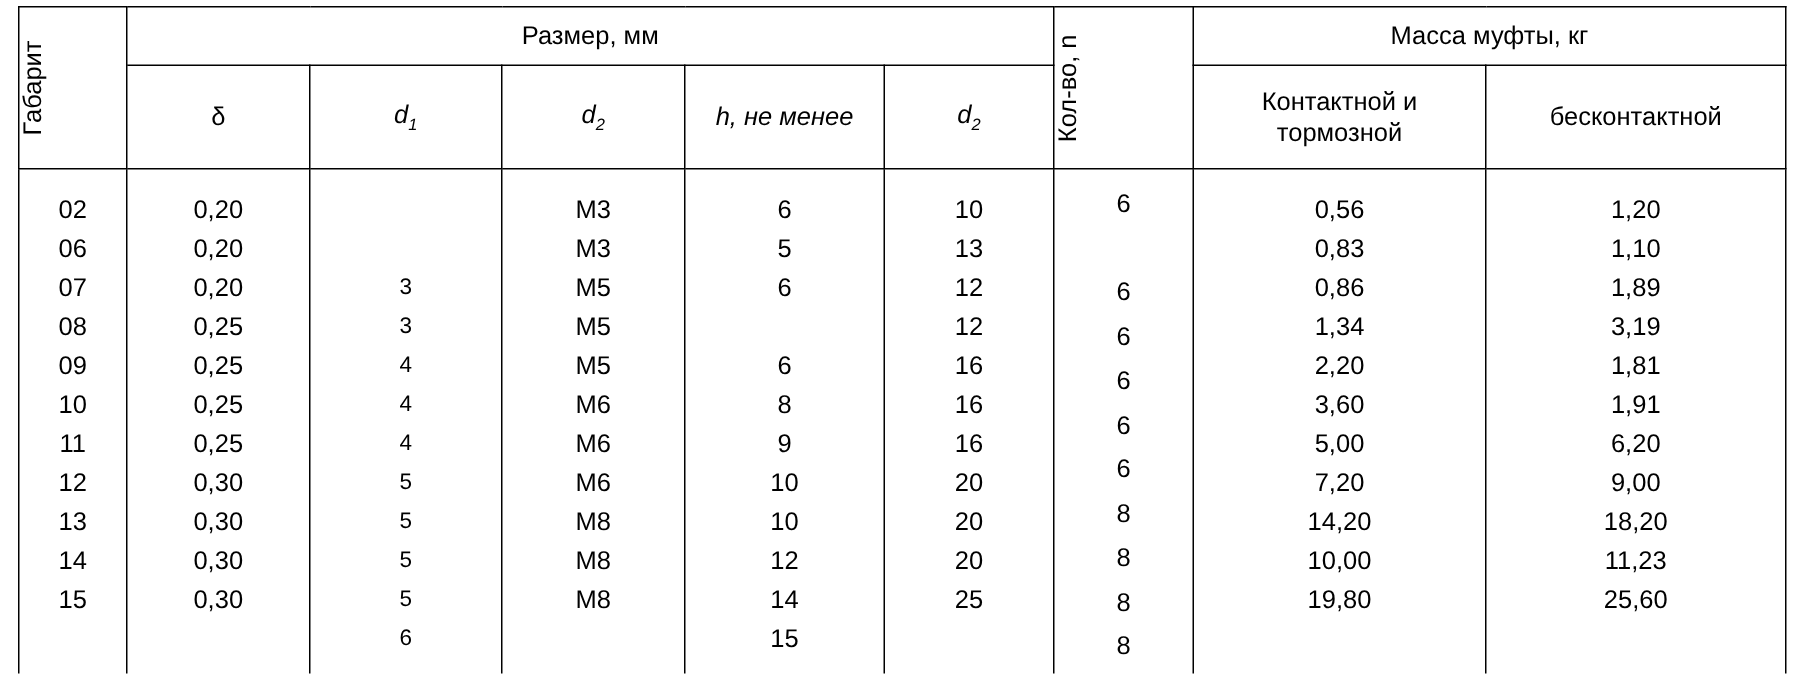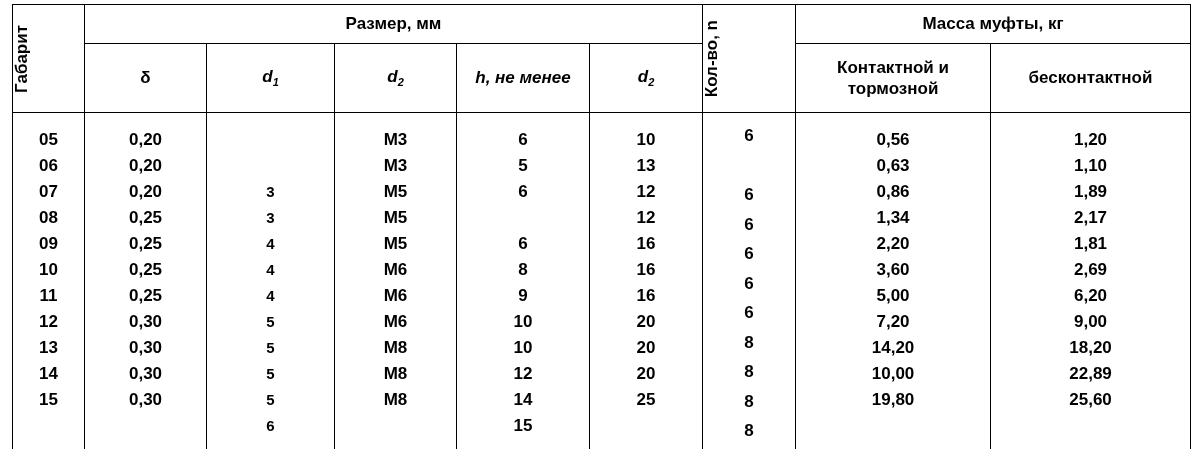--- a/index.html
+++ b/index.html
@@ -24,21 +24,21 @@
     border-collapse: collapse;
     table-layout: fixed;
     margin-left: 12px;
     margin-top: 4px;
     width: 1178px;
   }
   table.spec td, table.spec th {
     border: 1.6px solid #000000;
     text-align: center;
     vertical-align: middle;
-    font-weight: bold;
+    font-weight: normal;
     font-size: 17px;
     padding: 0;
   }
   .hdr-group {
     height: 38px;
     font-size: 17px;
   }
   .hdr-sub {
     height: 68px;
     font-size: 17px;
@@ -124,21 +124,21 @@
         <td class="hdr-sub">
           <span class="sub-italic">d</span><span class="sup">2</span>
         </td>
         <td class="hdr-sub two-line" style="white-space:pre-line">Контактной и
 тормозной</td>
         <td class="hdr-sub">бесконтактной</td>
       </tr>
       <tr>
         <td class="body-cell">
           <div class="col-list c-gab">
-              <span>05</span>
+              <span>02</span>
               <span>06</span>
               <span>07</span>
               <span>08</span>
               <span>09</span>
               <span>10</span>
               <span>11</span>
               <span>12</span>
               <span>13</span>
               <span>14</span>
               <span>15</span>
@@ -232,43 +232,43 @@
               <span>8</span>
               <span>8</span>
               <span>8</span>
               <span>8</span>
               <span>8</span>
             </div>
         </td>
         <td class="body-cell">
           <div class="col-list c-mk">
               <span>0,56</span>
-              <span>0,63</span>
+              <span>0,83</span>
               <span>0,86</span>
               <span>1,34</span>
               <span>2,20</span>
               <span>3,60</span>
               <span>5,00</span>
               <span>7,20</span>
               <span>14,20</span>
               <span>10,00</span>
               <span>19,80</span>
             </div>
         </td>
         <td class="body-cell">
           <div class="col-list c-mb">
               <span>1,20</span>
               <span>1,10</span>
               <span>1,89</span>
-              <span>2,17</span>
+              <span>3,19</span>
               <span>1,81</span>
-              <span>2,69</span>
+              <span>1,91</span>
               <span>6,20</span>
               <span>9,00</span>
               <span>18,20</span>
-              <span>22,89</span>
+              <span>11,23</span>
               <span>25,60</span>
             </div>
         </td>
       </tr>
     </tbody>
   </table>
 </div>
 
 </body></html>

